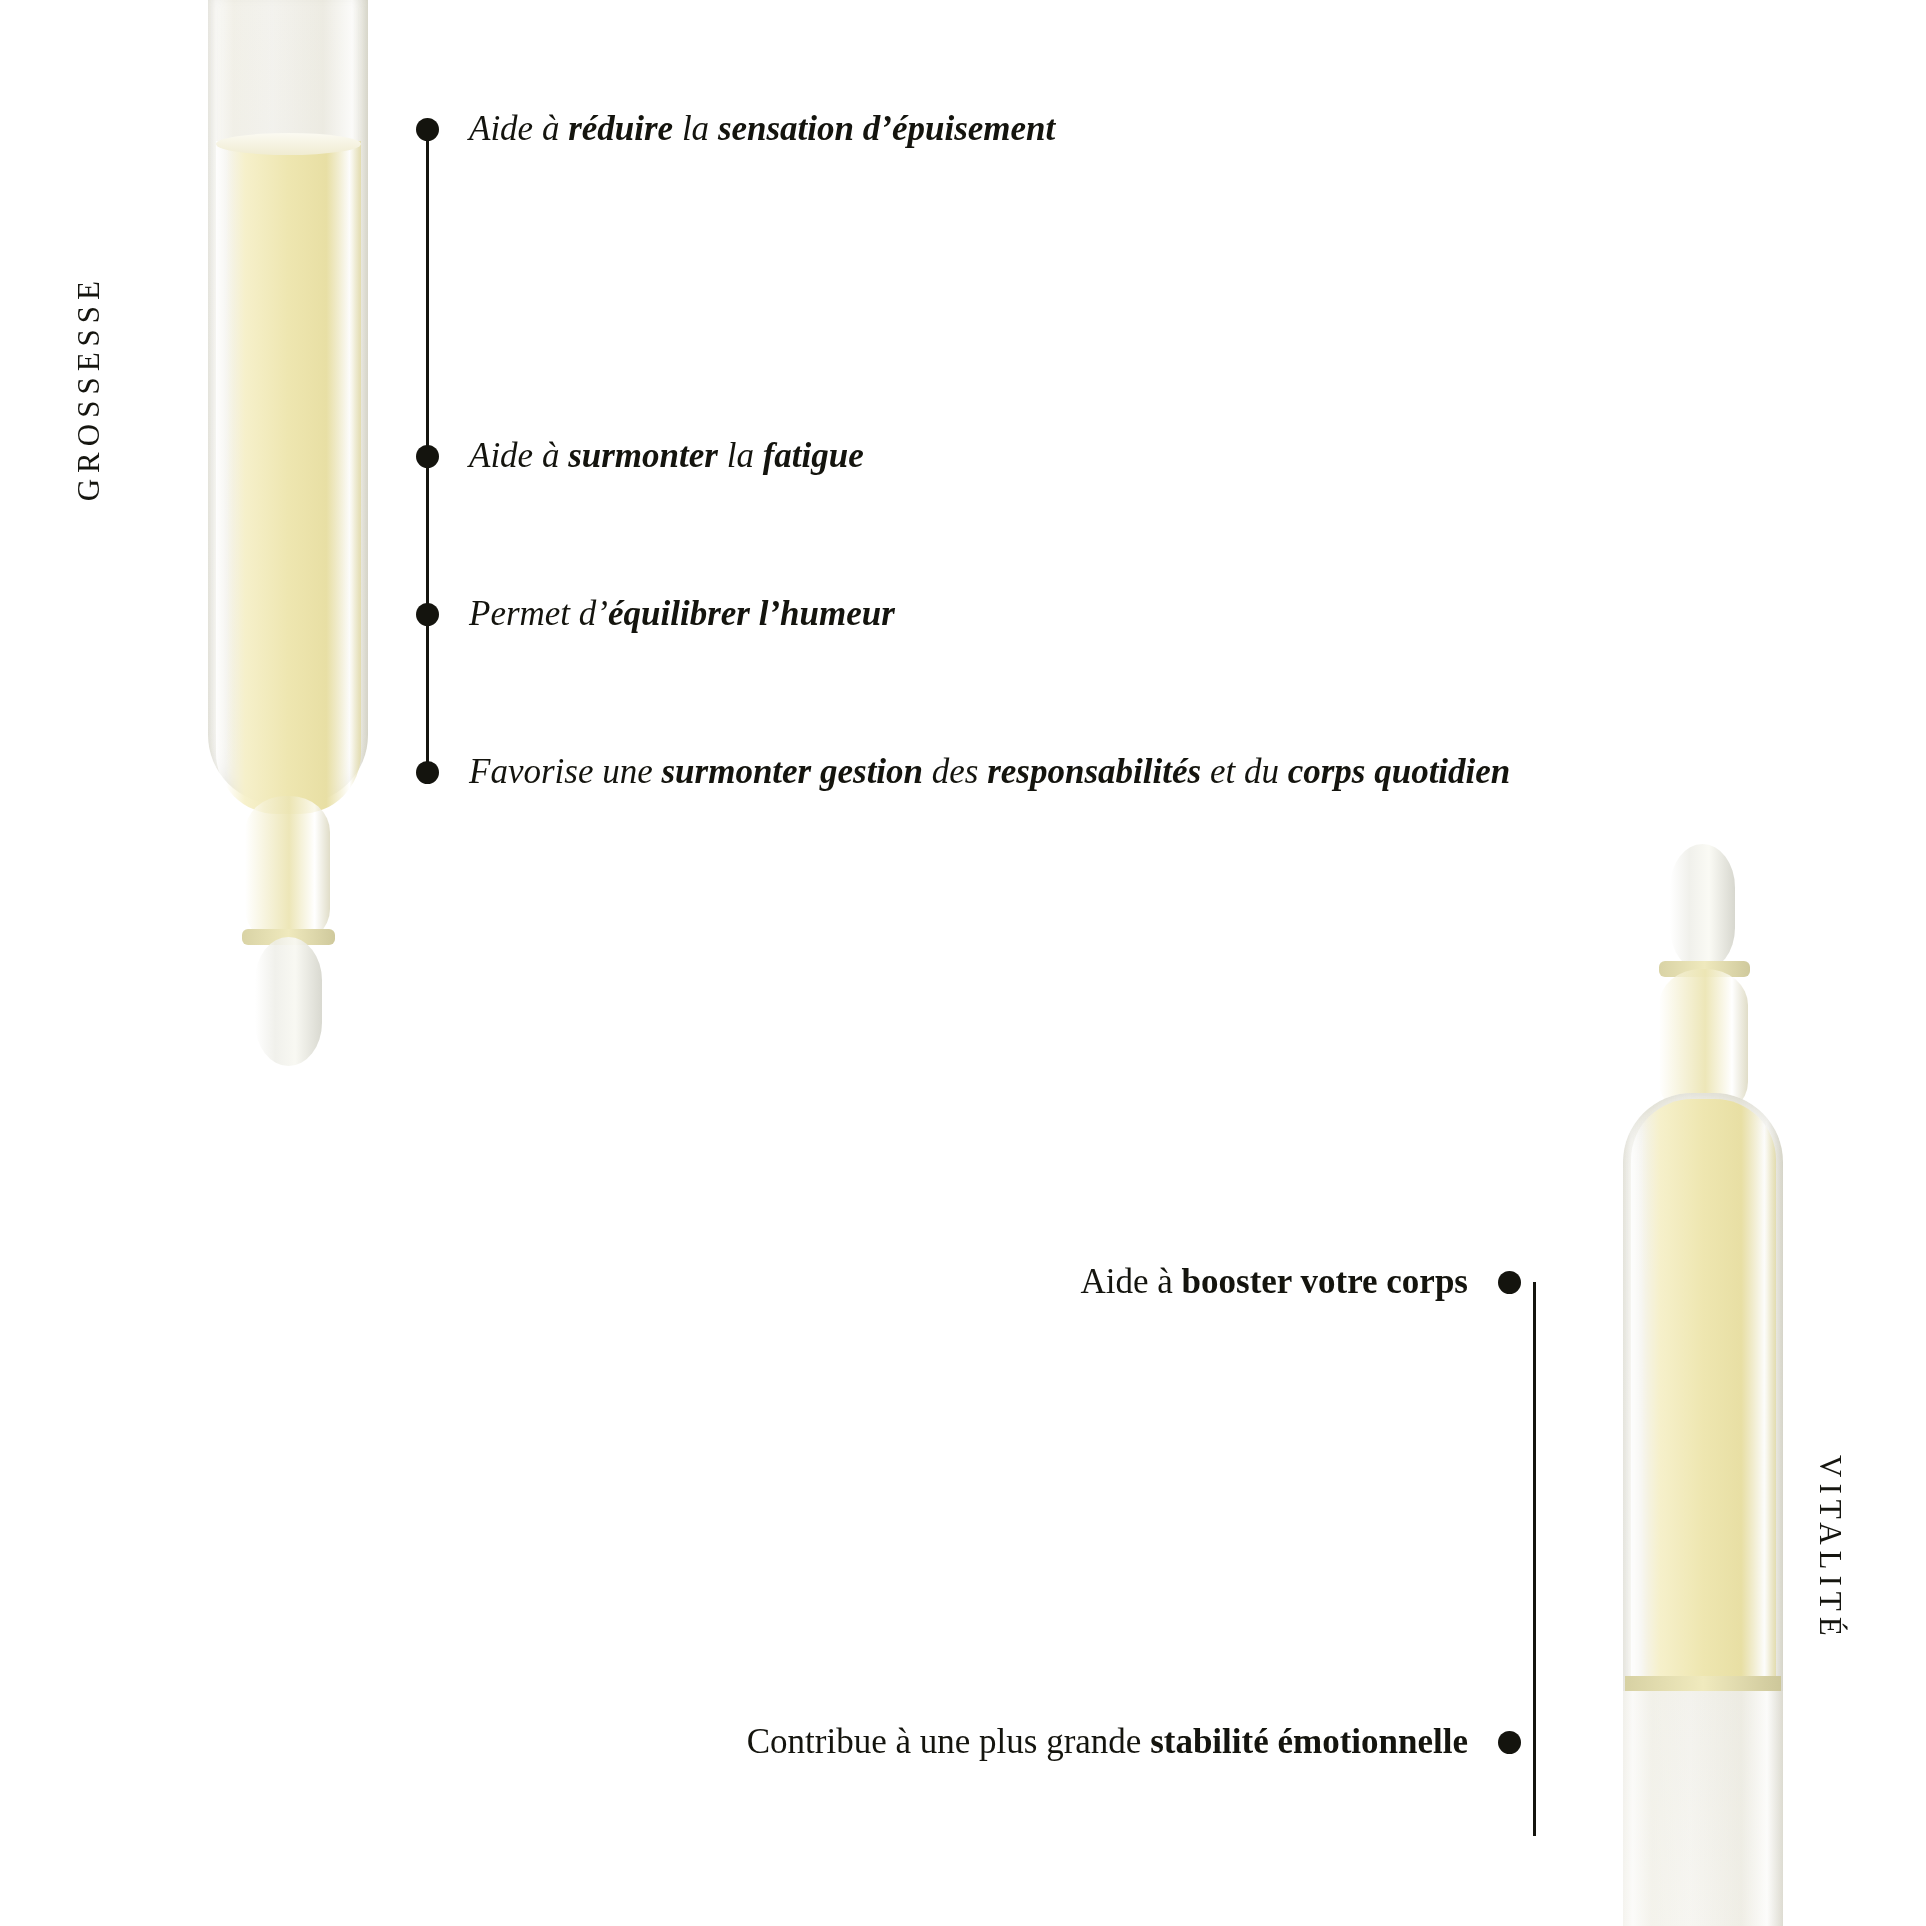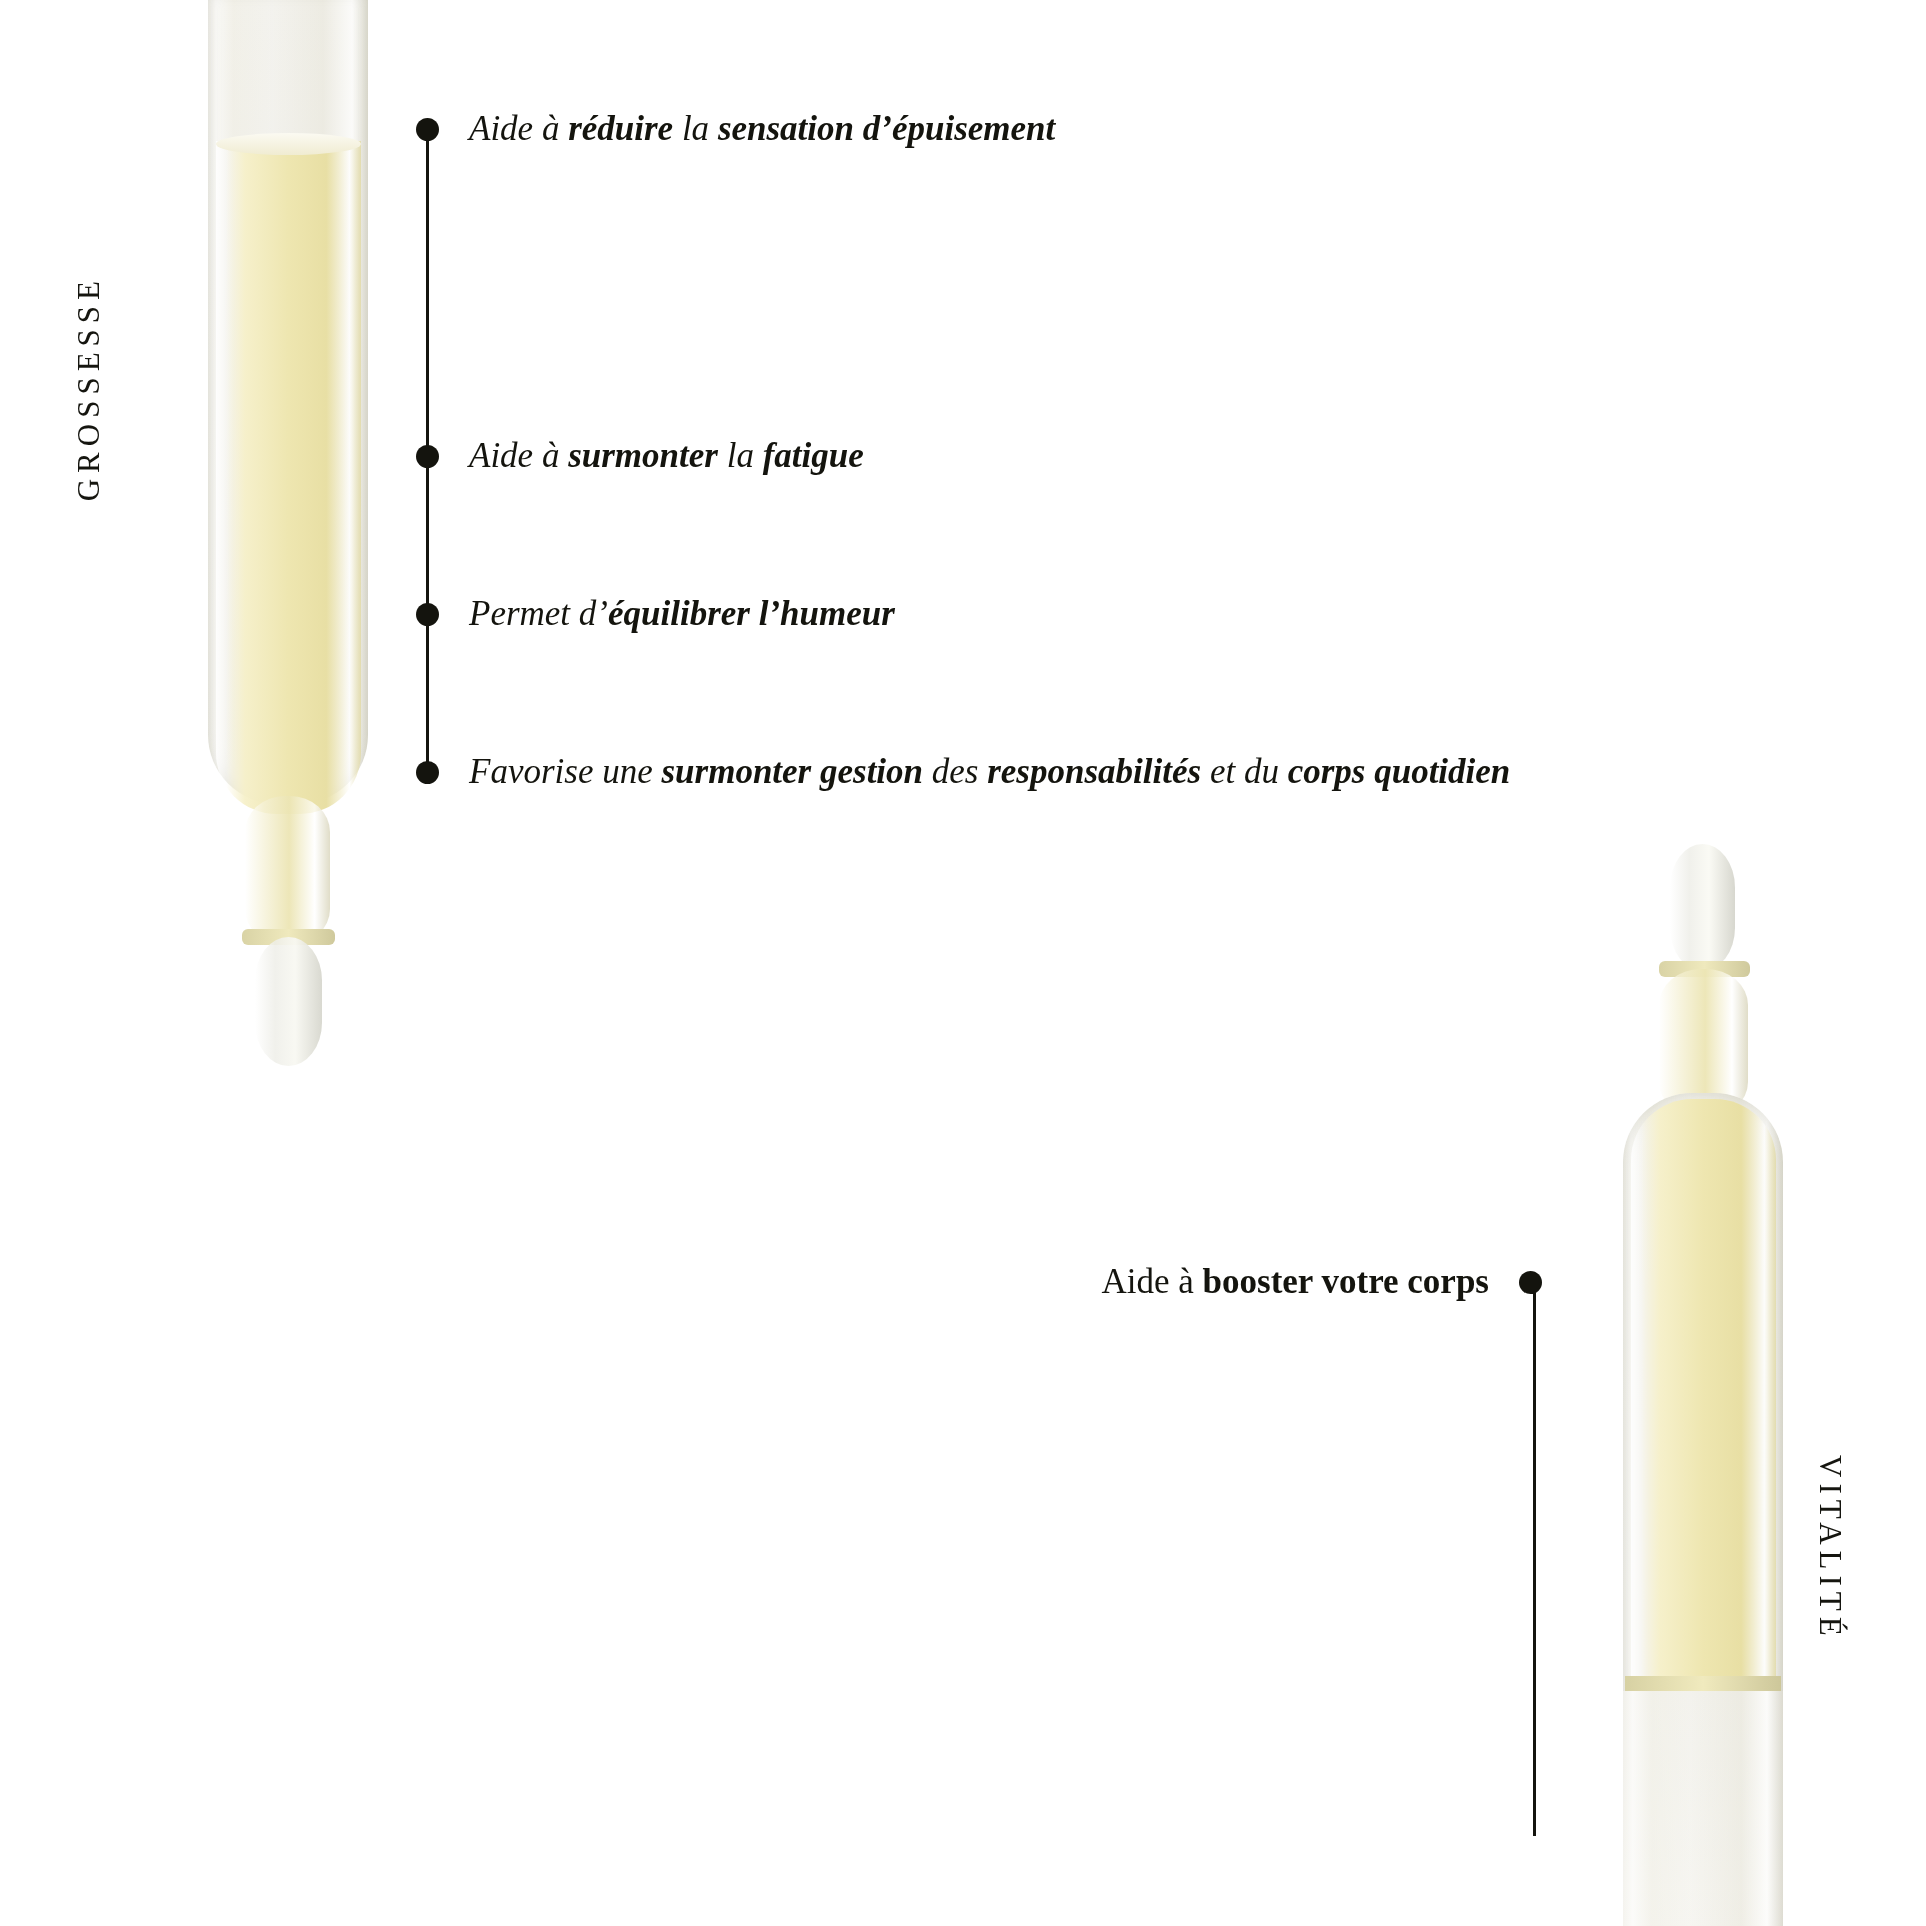--- a/index.html
+++ b/index.html
@@ -274,21 +274,21 @@
 
   
   #benefits-pregnancy { left: 0; top: 0; width: 1927px; height: 851px; font-style: italic; }
   #benefits-pregnancy .benefit-row { left: 416px; }
   #benefits-pregnancy .benefit-text { margin-left: 30px; }
   #benefits-pregnancy .spine { left: 426px; top: 135px; height: 645px; }
 
   
   #benefits-vitality { left: 0; top: 1168px; width: 1927px; height: 752px; }
   #benefits-vitality .benefit-row {
-    right: 385px;
+    right: 406px;
     position: absolute;
     flex-direction: row;
     justify-content: flex-end;
     align-items: center;
   }
   #benefits-vitality .benefit-text { margin-right: 30px; }
   #benefits-vitality .spine { left: 1533px; top: 114px; height: 554px; }
 </style>
 </head>
 <body>
@@ -344,14 +344,18 @@
 <div class="benefits" id="benefits-vitality">
   <div class="spine"></div>
 
   <div class="benefit-row" style="top:94px">
     <span class="benefit-text"><span>Aide à </span><b>booster votre corps</b></span>
     <span class="dot"></span>
   </div>
 
 
 
+  <div class="benefit-row" style="top:554px">
+    <span class="benefit-text"><span>Contribue à une plus grande </span><b>stabilité émotionnelle</b></span>
+    <span class="dot"></span>
+  </div>
 </div>
 
 
 </body></html>

